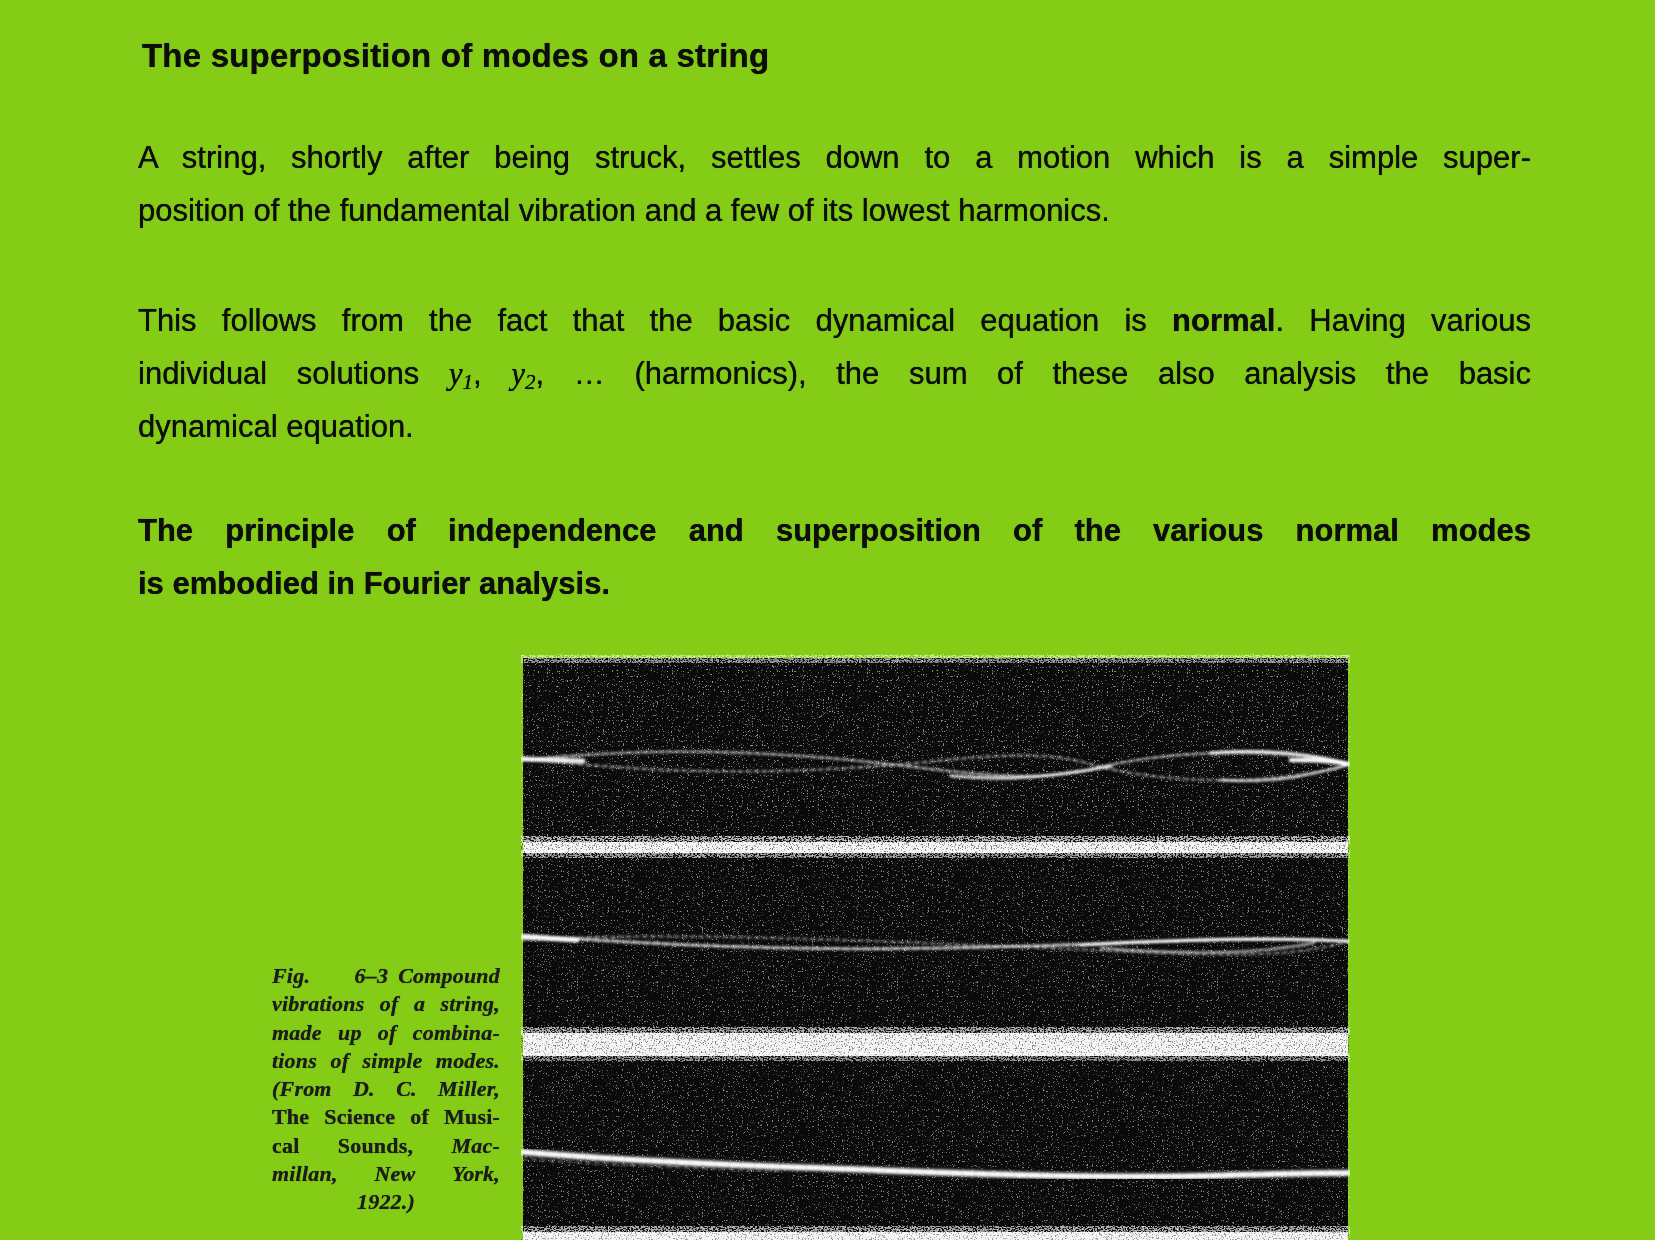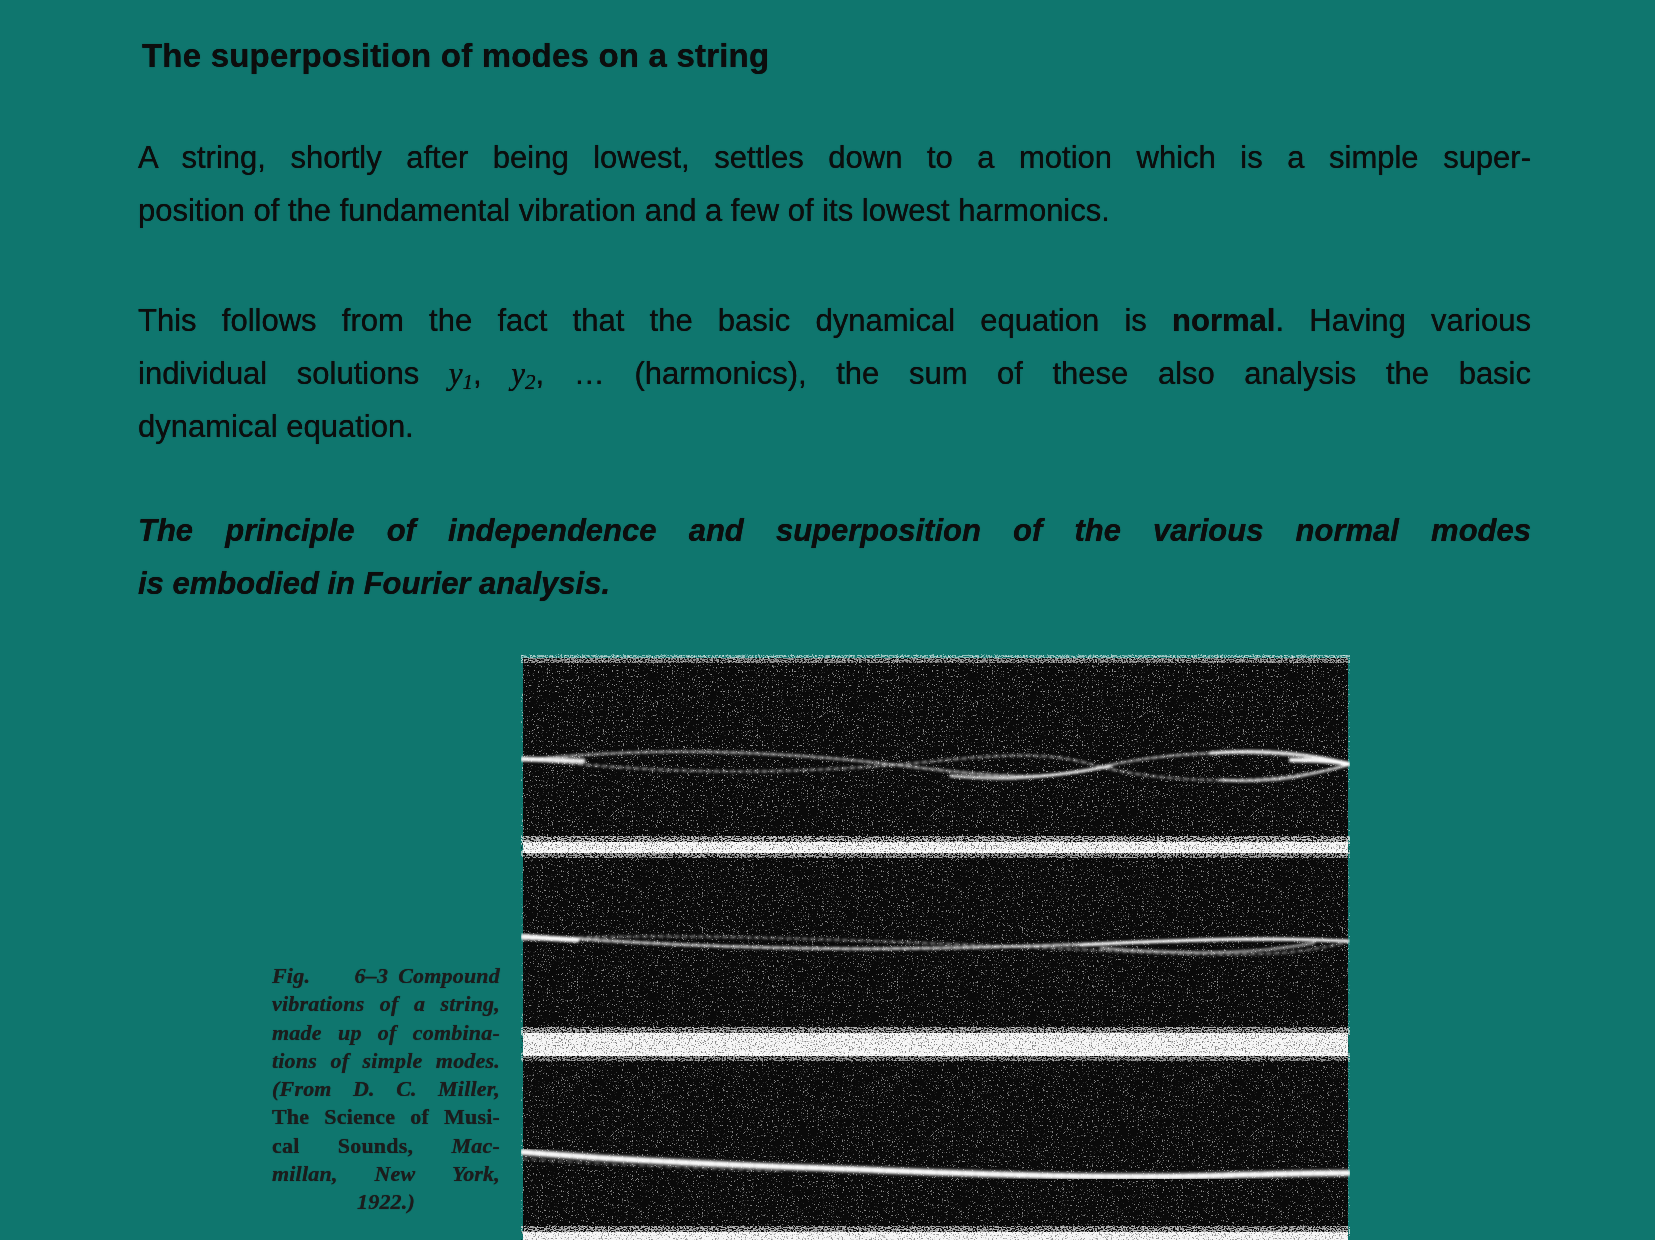--- a/index.html
+++ b/index.html
@@ -1,30 +1,30 @@
 <!DOCTYPE html>
 <html><head>
 <meta charset="utf-8">
 <style>
   html,body{margin:0;padding:0;background:#ffffff;}
   .page{
     position:relative;width:1655px;height:1240px;overflow:hidden;
-    background:#0f766e;color:#0d0d0d;
+    background:#84cc16;color:#0d0d0d;
     font-family:"Liberation Sans",sans-serif;
   }
   .fuzz{ text-shadow:0 0 .6px rgba(0,0,0,.85), 0 0 1.3px rgba(0,0,0,.30); }
 
   .title{
     position:absolute;left:142px;top:37px;margin:0;
     font-size:33px;font-weight:700;letter-spacing:.2px;white-space:nowrap;
   }
   .para{position:absolute;left:138px;width:1393px;font-size:31px;line-height:53px;}
   .p1{top:131px;}
   .p2{top:294px;}
-  .p3{top:504px;font-weight:700;font-style:italic;}
+  .p3{top:504px;font-weight:700;}
   .line{display:block;}
   .just{text-align:justify;text-align-last:justify;}
   .mv{font-family:"Liberation Serif",serif;font-style:italic;}
   .mv sub{font-size:.68em;vertical-align:-0.22em;line-height:0;}
 
   figure{margin:0;padding:0;}
   .photo{position:absolute;left:521px;top:654px;width:829px;height:586px;display:block;}
 
   .caption{
     position:absolute;left:272px;top:962px;width:228px;
@@ -37,21 +37,21 @@
   .figlab{margin-right:10px;}
 </style>
 </head>
 <body>
 
 <div class="page">
 
   <h1 class="title fuzz">The superposition of modes on a string</h1>
 
   <div class="para p1 fuzz">
-    <div class="line just">A string, shortly after being lowest, settles down to a motion which is a simple super-</div>
+    <div class="line just">A string, shortly after being struck, settles down to a motion which is a simple super-</div>
     <div class="line">position of the fundamental vibration and a few of its lowest harmonics.</div>
   </div>
 
   <div class="para p2 fuzz">
     <div class="line just"><span>This follows from the fact that the basic dynamical equation is </span><b>normal</b><span>. Having various</span></div>
     <div class="line just"><span>individual solutions </span><i class="mv"><span>y</span><sub>1</sub></i><span>, </span><i class="mv"><span>y</span><sub>2</sub></i><span>, … (harmonics), the sum of these also analysis the basic</span></div>
     <div class="line">dynamical equation.</div>
   </div>
 
   <div class="para p3 fuzz">

